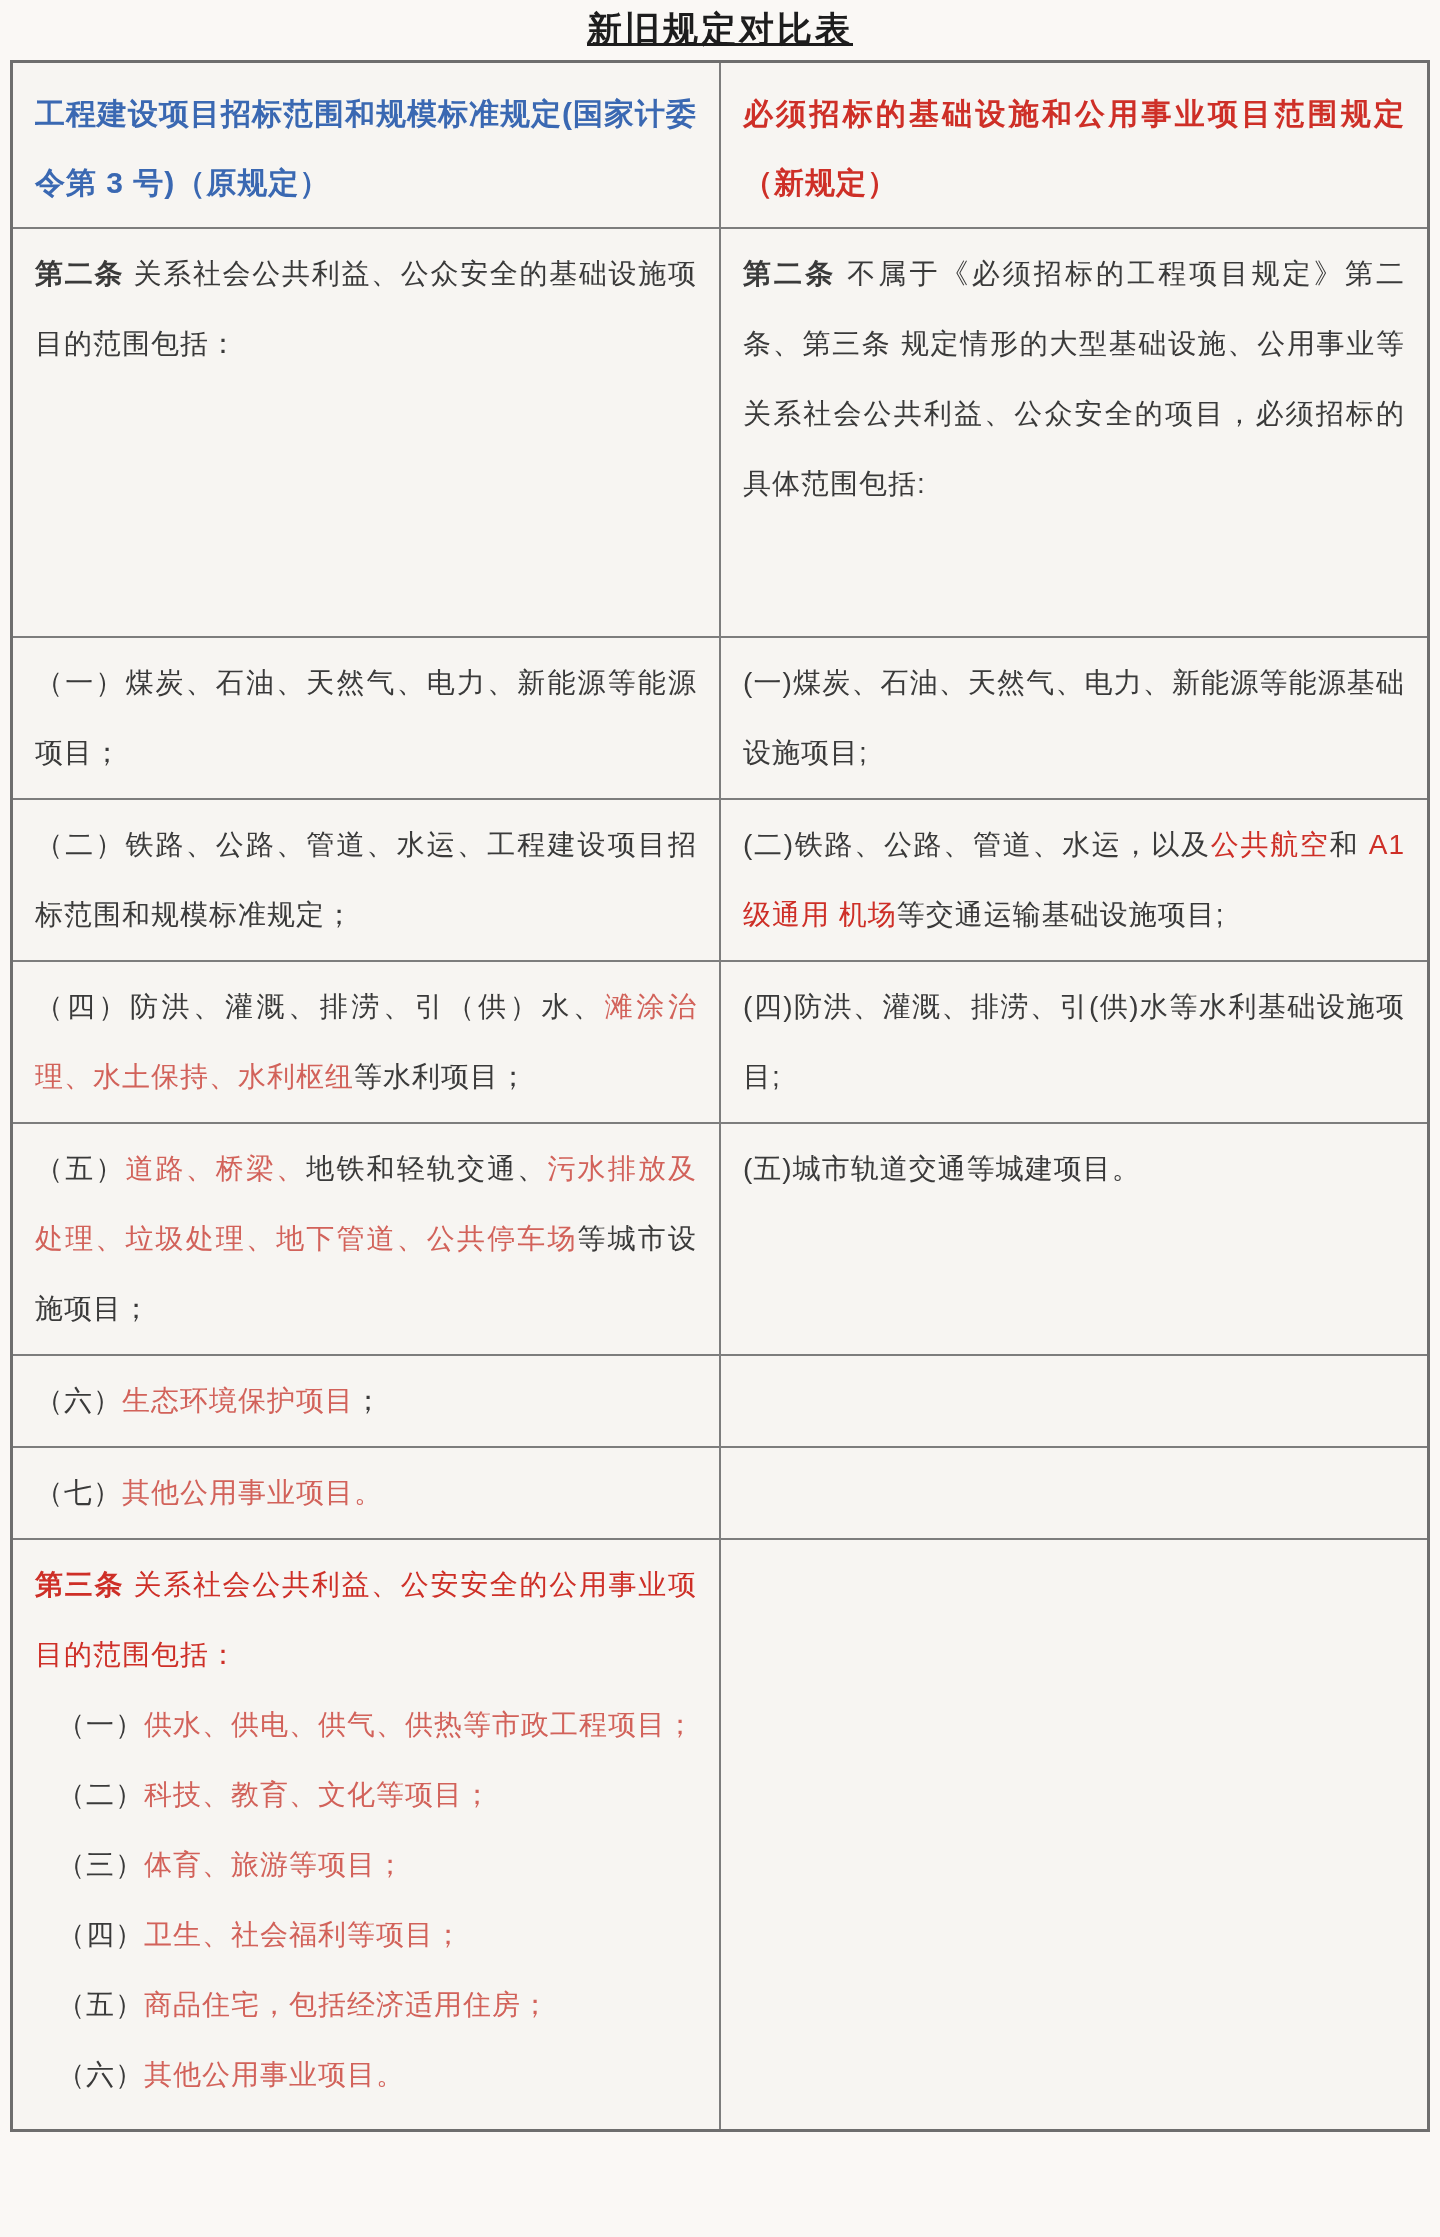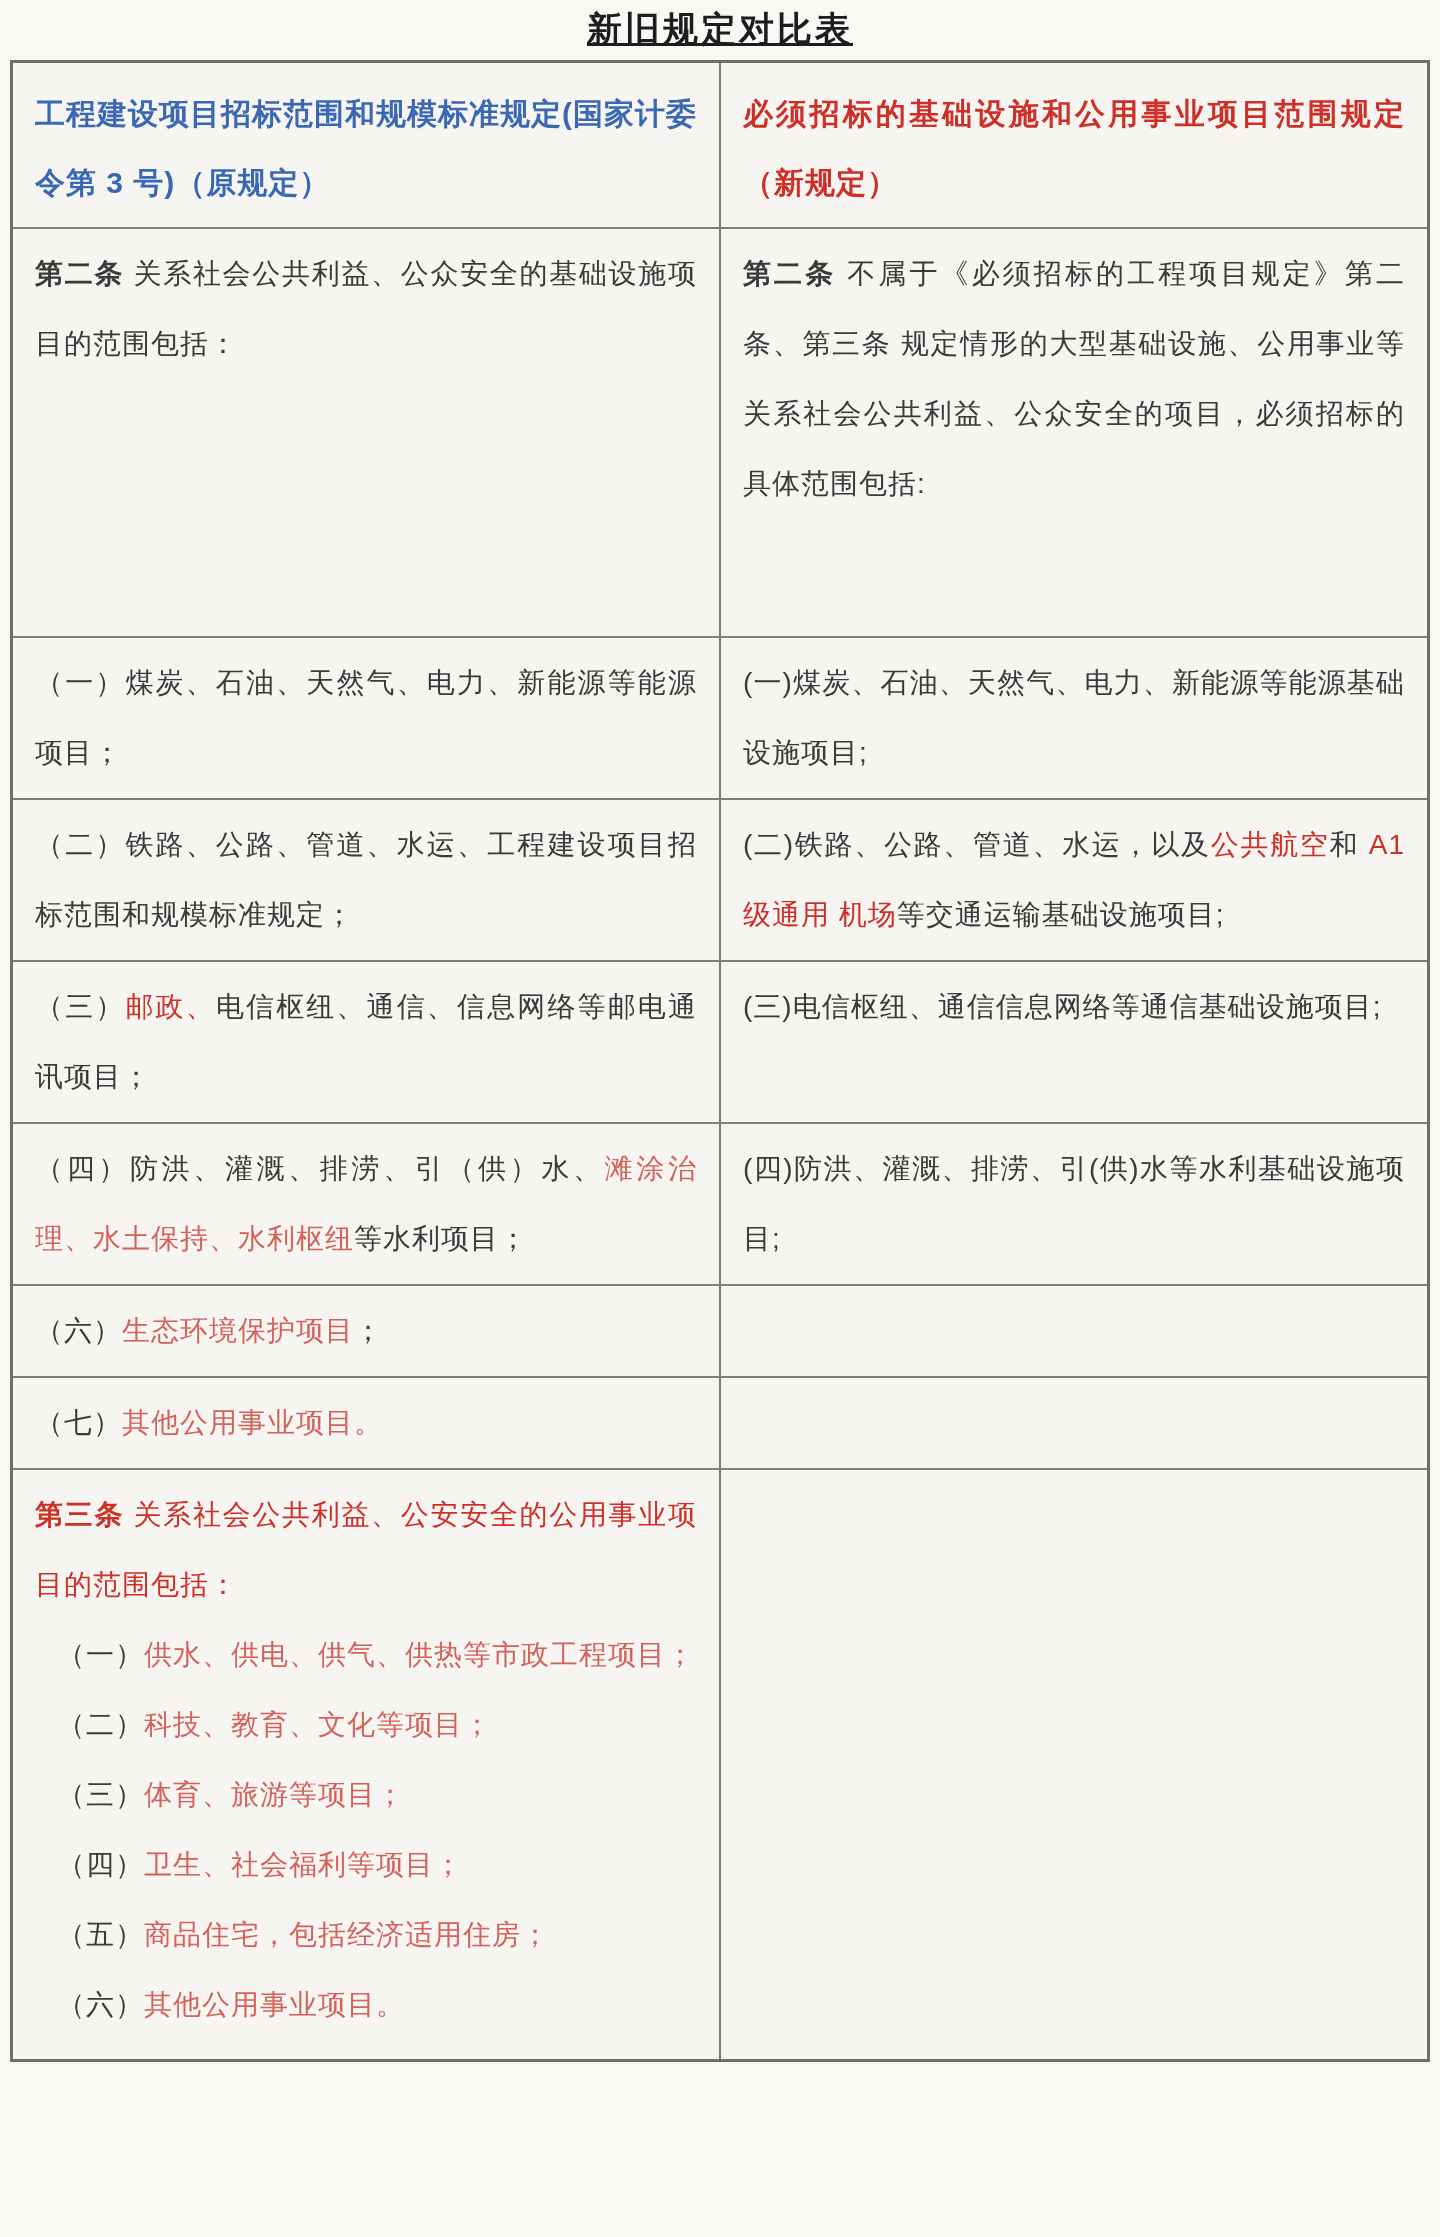--- a/index.html
+++ b/index.html
@@ -71,34 +71,34 @@
           </td>
         </tr>
         <tr class="r3">
           <td>
             <p><span>（二）铁路、公路、管道、水运、工程建设项目招标范围和规模标准规定；</span></p>
           </td>
           <td>
             <p><span>(二)铁路、公路、管道、水运，以及</span><span style="color: var(--c-red);">公共航空</span><span>和</span><span style="color: var(--c-red);"> A1 级通用 机场</span><span>等交通运输基础设施项目;</span></p>
           </td>
         </tr>
-        <tr class="r4">
-          <td>
-            <p><span>（三）</span><span style="color: var(--c-red);">邮政、</span><span>电信枢纽、通信、信息网络等邮电通讯项目；</span></p>
-          </td>
-          <td>
-            <p><span>(三)电信枢纽、通信信息网络等通信基础设施项目;</span></p>
-          </td>
-        </tr>
         <tr class="r5">
           <td>
             <p><span>（四）防洪、灌溉、排涝、引（供）水、</span><span style="color: var(--c-softRed);">滩涂治理、水土保持、水利枢纽</span><span>等水利项目；</span></p>
           </td>
           <td>
             <p><span>(四)防洪、灌溉、排涝、引(供)水等水利基础设施项目;</span></p>
+          </td>
+        </tr>
+        <tr class="r6">
+          <td>
+            <p><span>（五）</span><span style="color: var(--c-softRed);">道路、桥梁、</span><span>地铁和轻轨交通、</span><span style="color: var(--c-softRed);">污水排放及处理、垃圾处理、地下管道、公共停车场</span><span>等城市设施项目；</span></p>
+          </td>
+          <td>
+            <p><span>(五)城市轨道交通等城建项目。</span></p>
           </td>
         </tr>
         <tr class="r7">
           <td>
             <p><span>（六）</span><span style="color: var(--c-softRed);">生态环境保护项目</span><span>；</span></p>
           </td>
           <td></td>
         </tr>
         <tr class="r8">
           <td>

